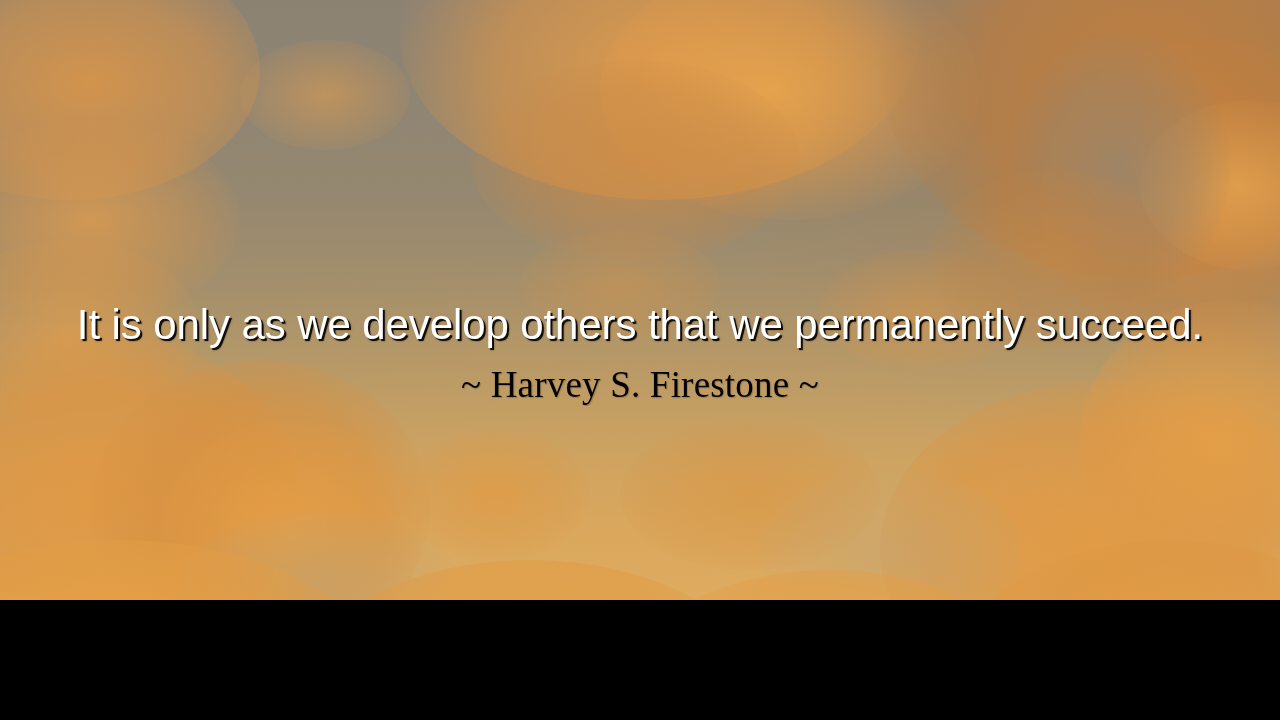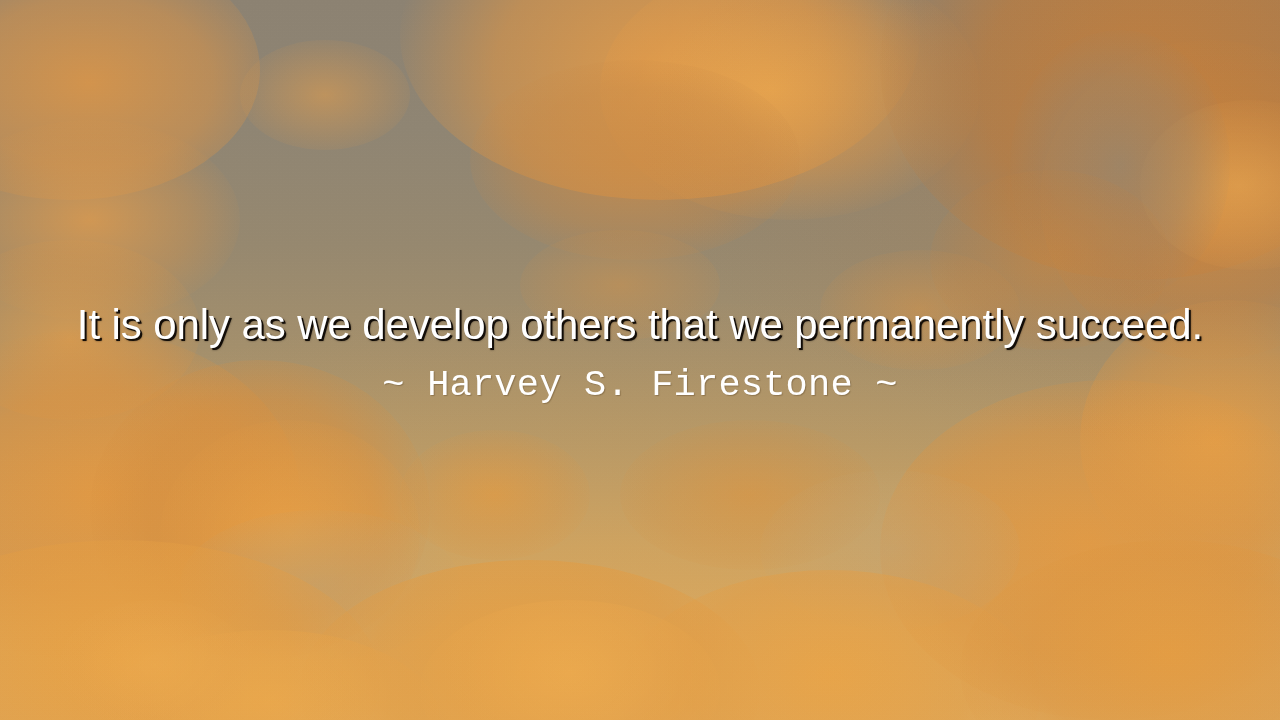--- a/index.html
+++ b/index.html
@@ -11,21 +11,21 @@
   body {
     width: 1280px;
     height: 720px;
     overflow: hidden;
     font-family: "Liberation Sans", sans-serif;
   }
 
   #wallpaper {
     position: relative;
     width: 1280px;
-    height: 720px;
+    height: 600px;
     overflow: hidden;
     background: #8e8474;
   }
 
   
   .sky-base {
     position: absolute;
     inset: 0;
     background:
       linear-gradient(to bottom,
@@ -240,25 +240,25 @@
     letter-spacing: -0.1px;
     text-shadow:
       2px 2px 0 rgba(12,8,4,0.92),
       2px 2px 2px rgba(12,8,4,0.55);
     white-space: nowrap;
   }
 
   .quote-attribution {
     display: block;
     margin-top: 13px;
-    font-family: Liberation Mono, monospace;
+    font-family: Liberation Serif, serif;
     font-size: 37px;
     line-height: 44px;
     font-weight: 400;
-    color: #ffffff;
+    color: #000000;
     letter-spacing: 0.2px;
     text-shadow: 1px 1px 1px rgba(60,40,15,0.28);
     white-space: nowrap;
   }
 </style>
 </head>
 <body>
 
 <div id="wallpaper">
 

